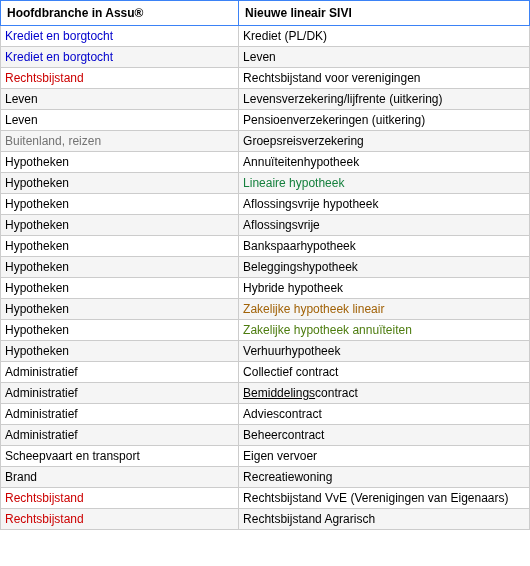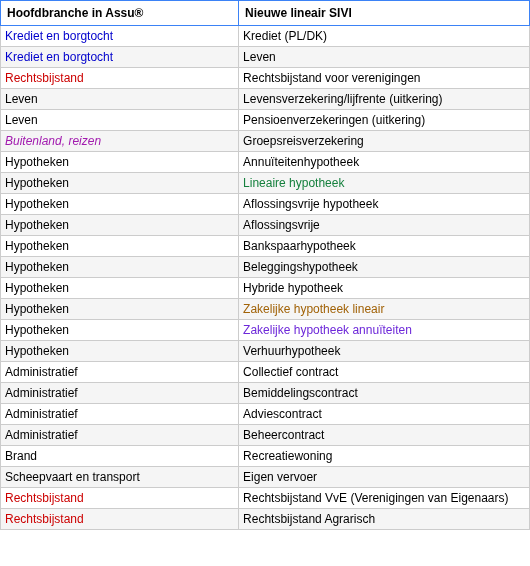--- a/index.html
+++ b/index.html
@@ -60,21 +60,21 @@
       </tr>
       <tr>
         <td class="col-left">Leven</td>
         <td class="col-right">Levensverzekering/<span style="">lijfrente</span> (uitkering)</td>
       </tr>
       <tr>
         <td class="col-left">Leven</td>
         <td class="col-right">Pensioenverzekeringen (uitkering)</td>
       </tr>
       <tr>
-        <td class="col-left" style="color: #a21caf; font-style: italic;">Buitenland, reizen</td>
+        <td class="col-left" style="color: #737373;">Buitenland, reizen</td>
         <td class="col-right">Groepsreisverzekering</td>
       </tr>
       <tr>
         <td class="col-left">Hypotheken</td>
         <td class="col-right">Annuïteitenhypotheek</td>
       </tr>
       <tr>
         <td class="col-left">Hypotheken</td>
         <td class="col-right" style="color: #15803d;">Lineaire hypotheek</td>
       </tr>
@@ -97,49 +97,49 @@
       <tr>
         <td class="col-left">Hypotheken</td>
         <td class="col-right">Hybride hypotheek</td>
       </tr>
       <tr>
         <td class="col-left">Hypotheken</td>
         <td class="col-right" style="color: #a16207;">Zakelijke hypotheek lineair</td>
       </tr>
       <tr>
         <td class="col-left">Hypotheken</td>
-        <td class="col-right" style="color: #6d28d9;">Zakelijke hypotheek annuïteiten</td>
+        <td class="col-right" style="color: #4d7c0f;">Zakelijke hypotheek annuïteiten</td>
       </tr>
       <tr>
         <td class="col-left">Hypotheken</td>
         <td class="col-right">Verhuurhypotheek</td>
       </tr>
       <tr>
         <td class="col-left">Administratief</td>
         <td class="col-right">Collectief contract</td>
       </tr>
       <tr>
         <td class="col-left">Administratief</td>
-        <td class="col-right"><span style="">Bemiddelings</span>contract</td>
+        <td class="col-right"><span style="text-decoration:underline">Bemiddelings</span>contract</td>
       </tr>
       <tr>
         <td class="col-left">Administratief</td>
         <td class="col-right">Adviescontract</td>
       </tr>
       <tr>
         <td class="col-left">Administratief</td>
         <td class="col-right">Beheercontract</td>
       </tr>
       <tr>
+        <td class="col-left">Scheepvaart en transport</td>
+        <td class="col-right">Eigen vervoer</td>
+      </tr>
+      <tr>
         <td class="col-left">Brand</td>
         <td class="col-right">Recreatiewoning</td>
-      </tr>
-      <tr>
-        <td class="col-left">Scheepvaart en transport</td>
-        <td class="col-right">Eigen vervoer</td>
       </tr>
       <tr>
         <td class="col-left" style="color: rgb(204, 0, 0);">Rechtsbijstand</td>
         <td class="col-right">Rechtsbijstand VvE (Verenigingen van Eigenaars)</td>
       </tr>
       <tr>
         <td class="col-left" style="color: rgb(204, 0, 0);">Rechtsbijstand</td>
         <td class="col-right">Rechtsbijstand Agrarisch</td>
       </tr>
     </tbody>

